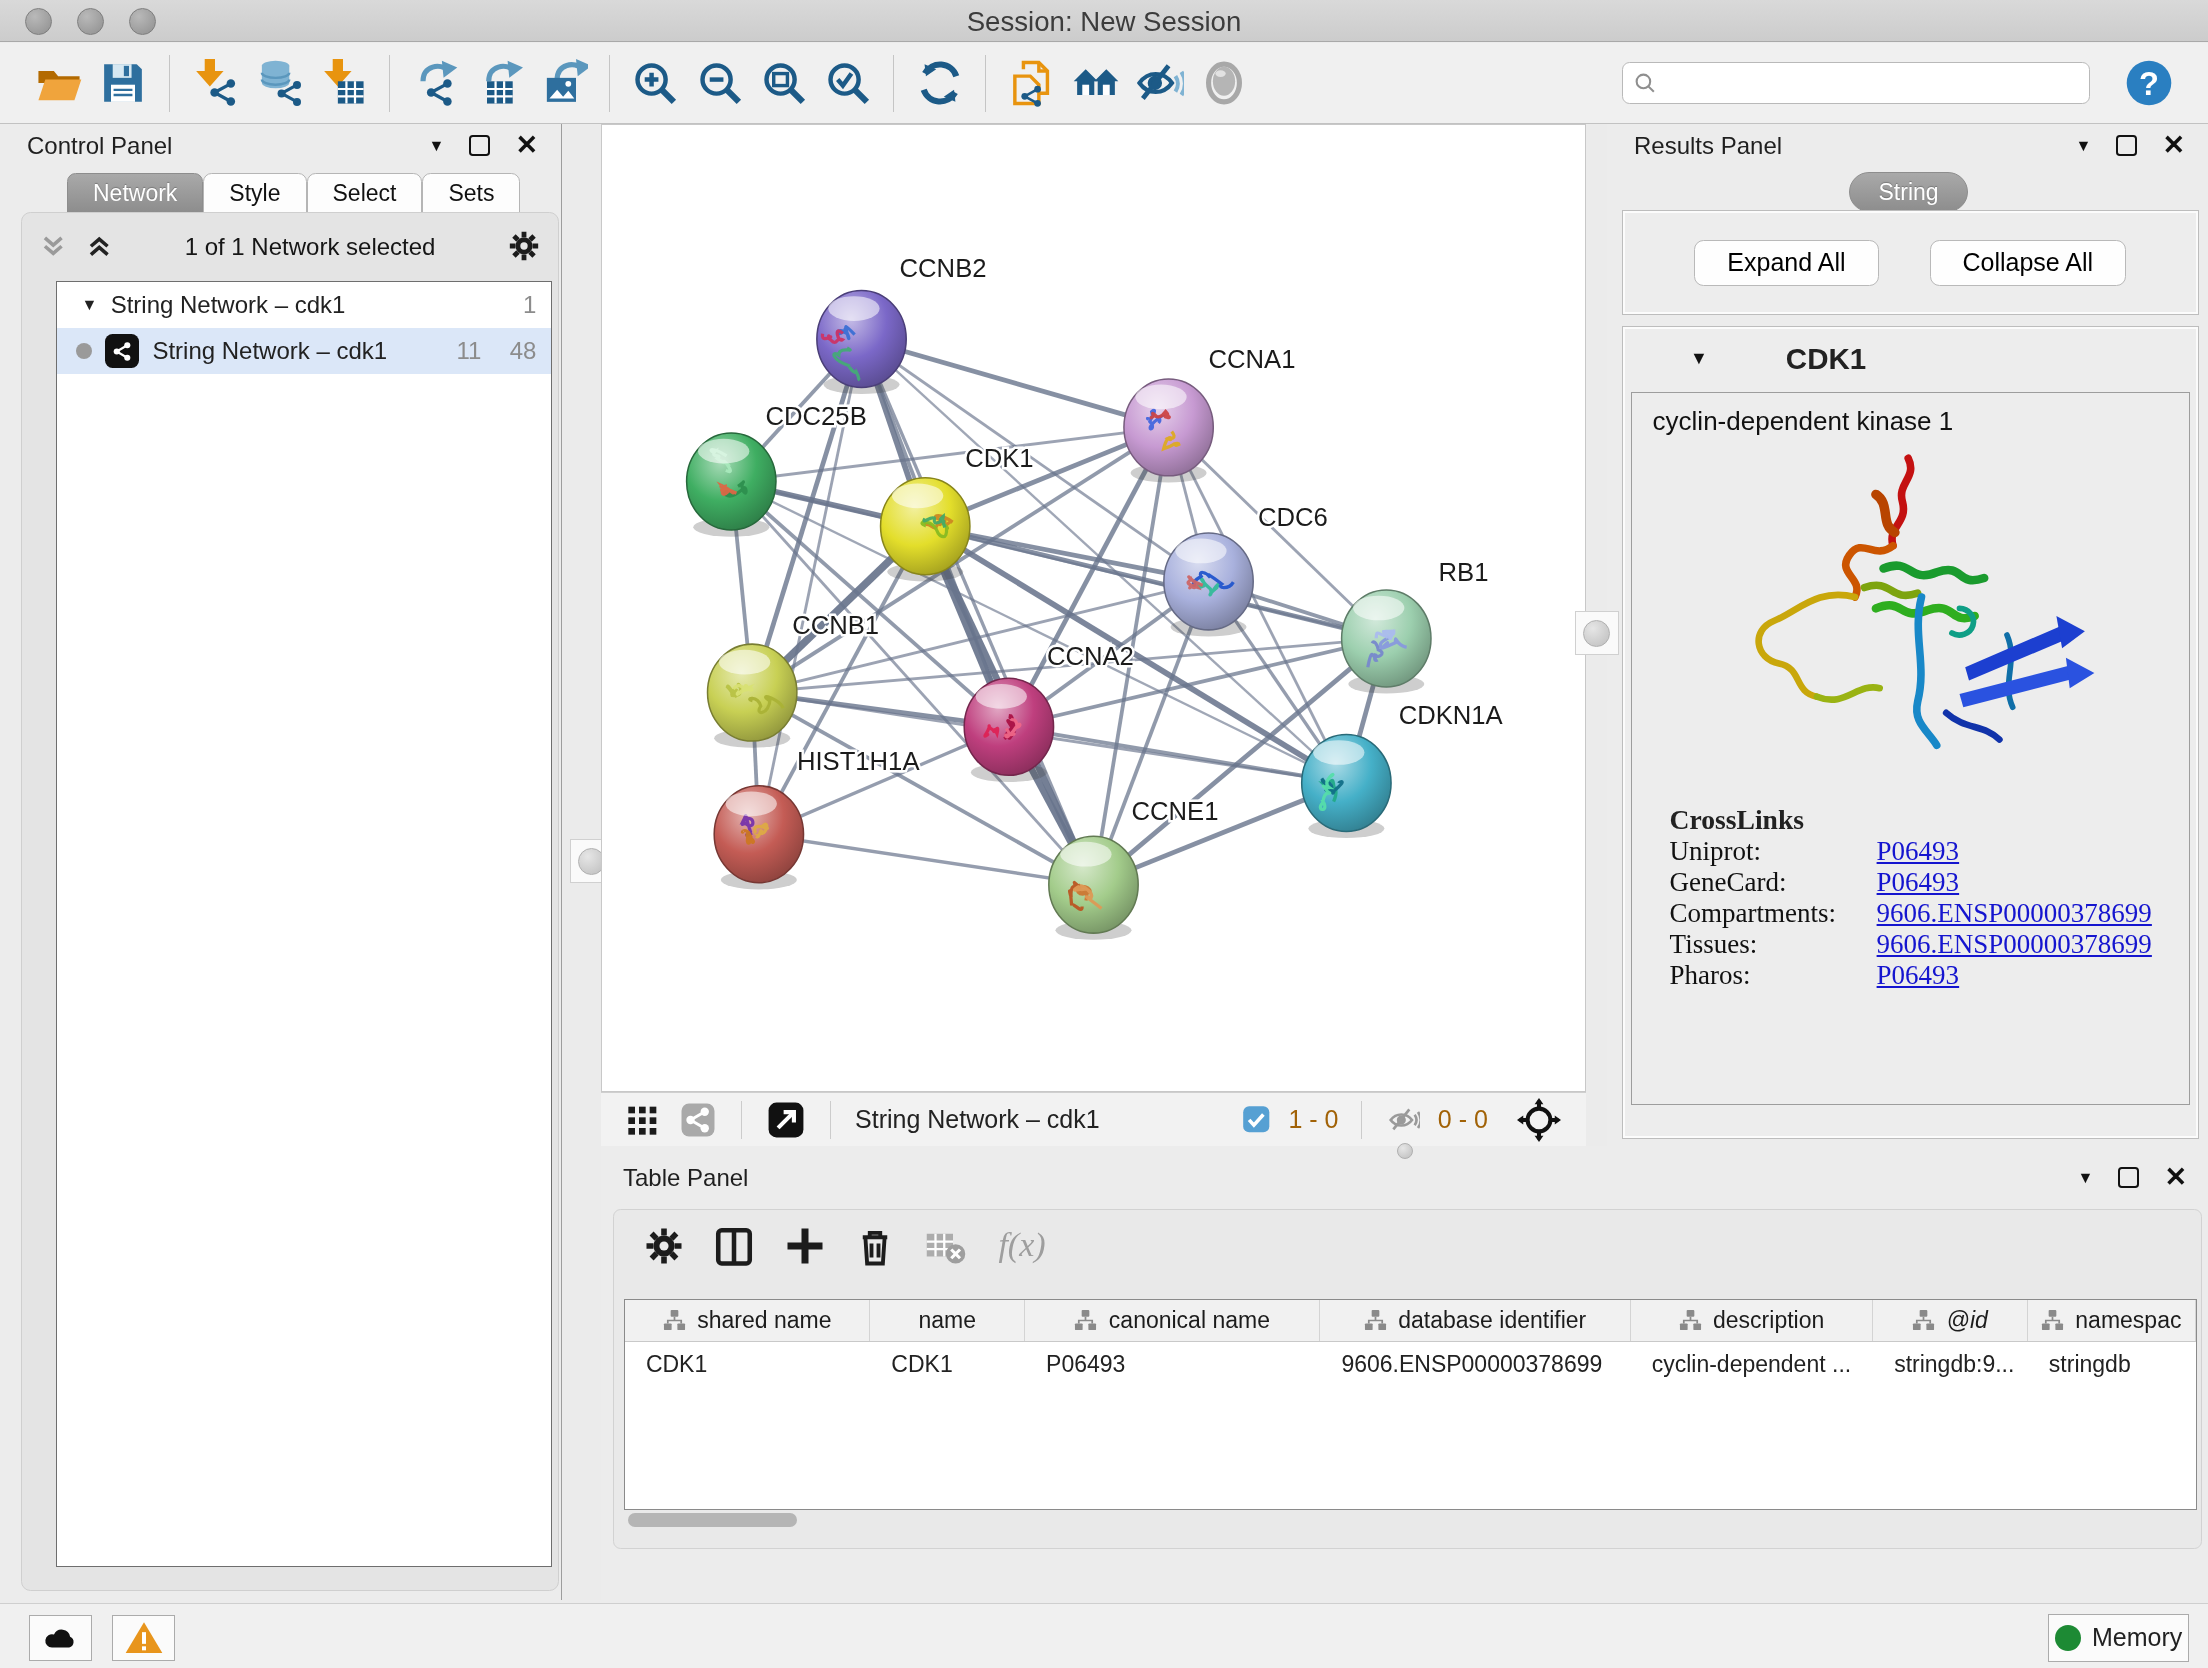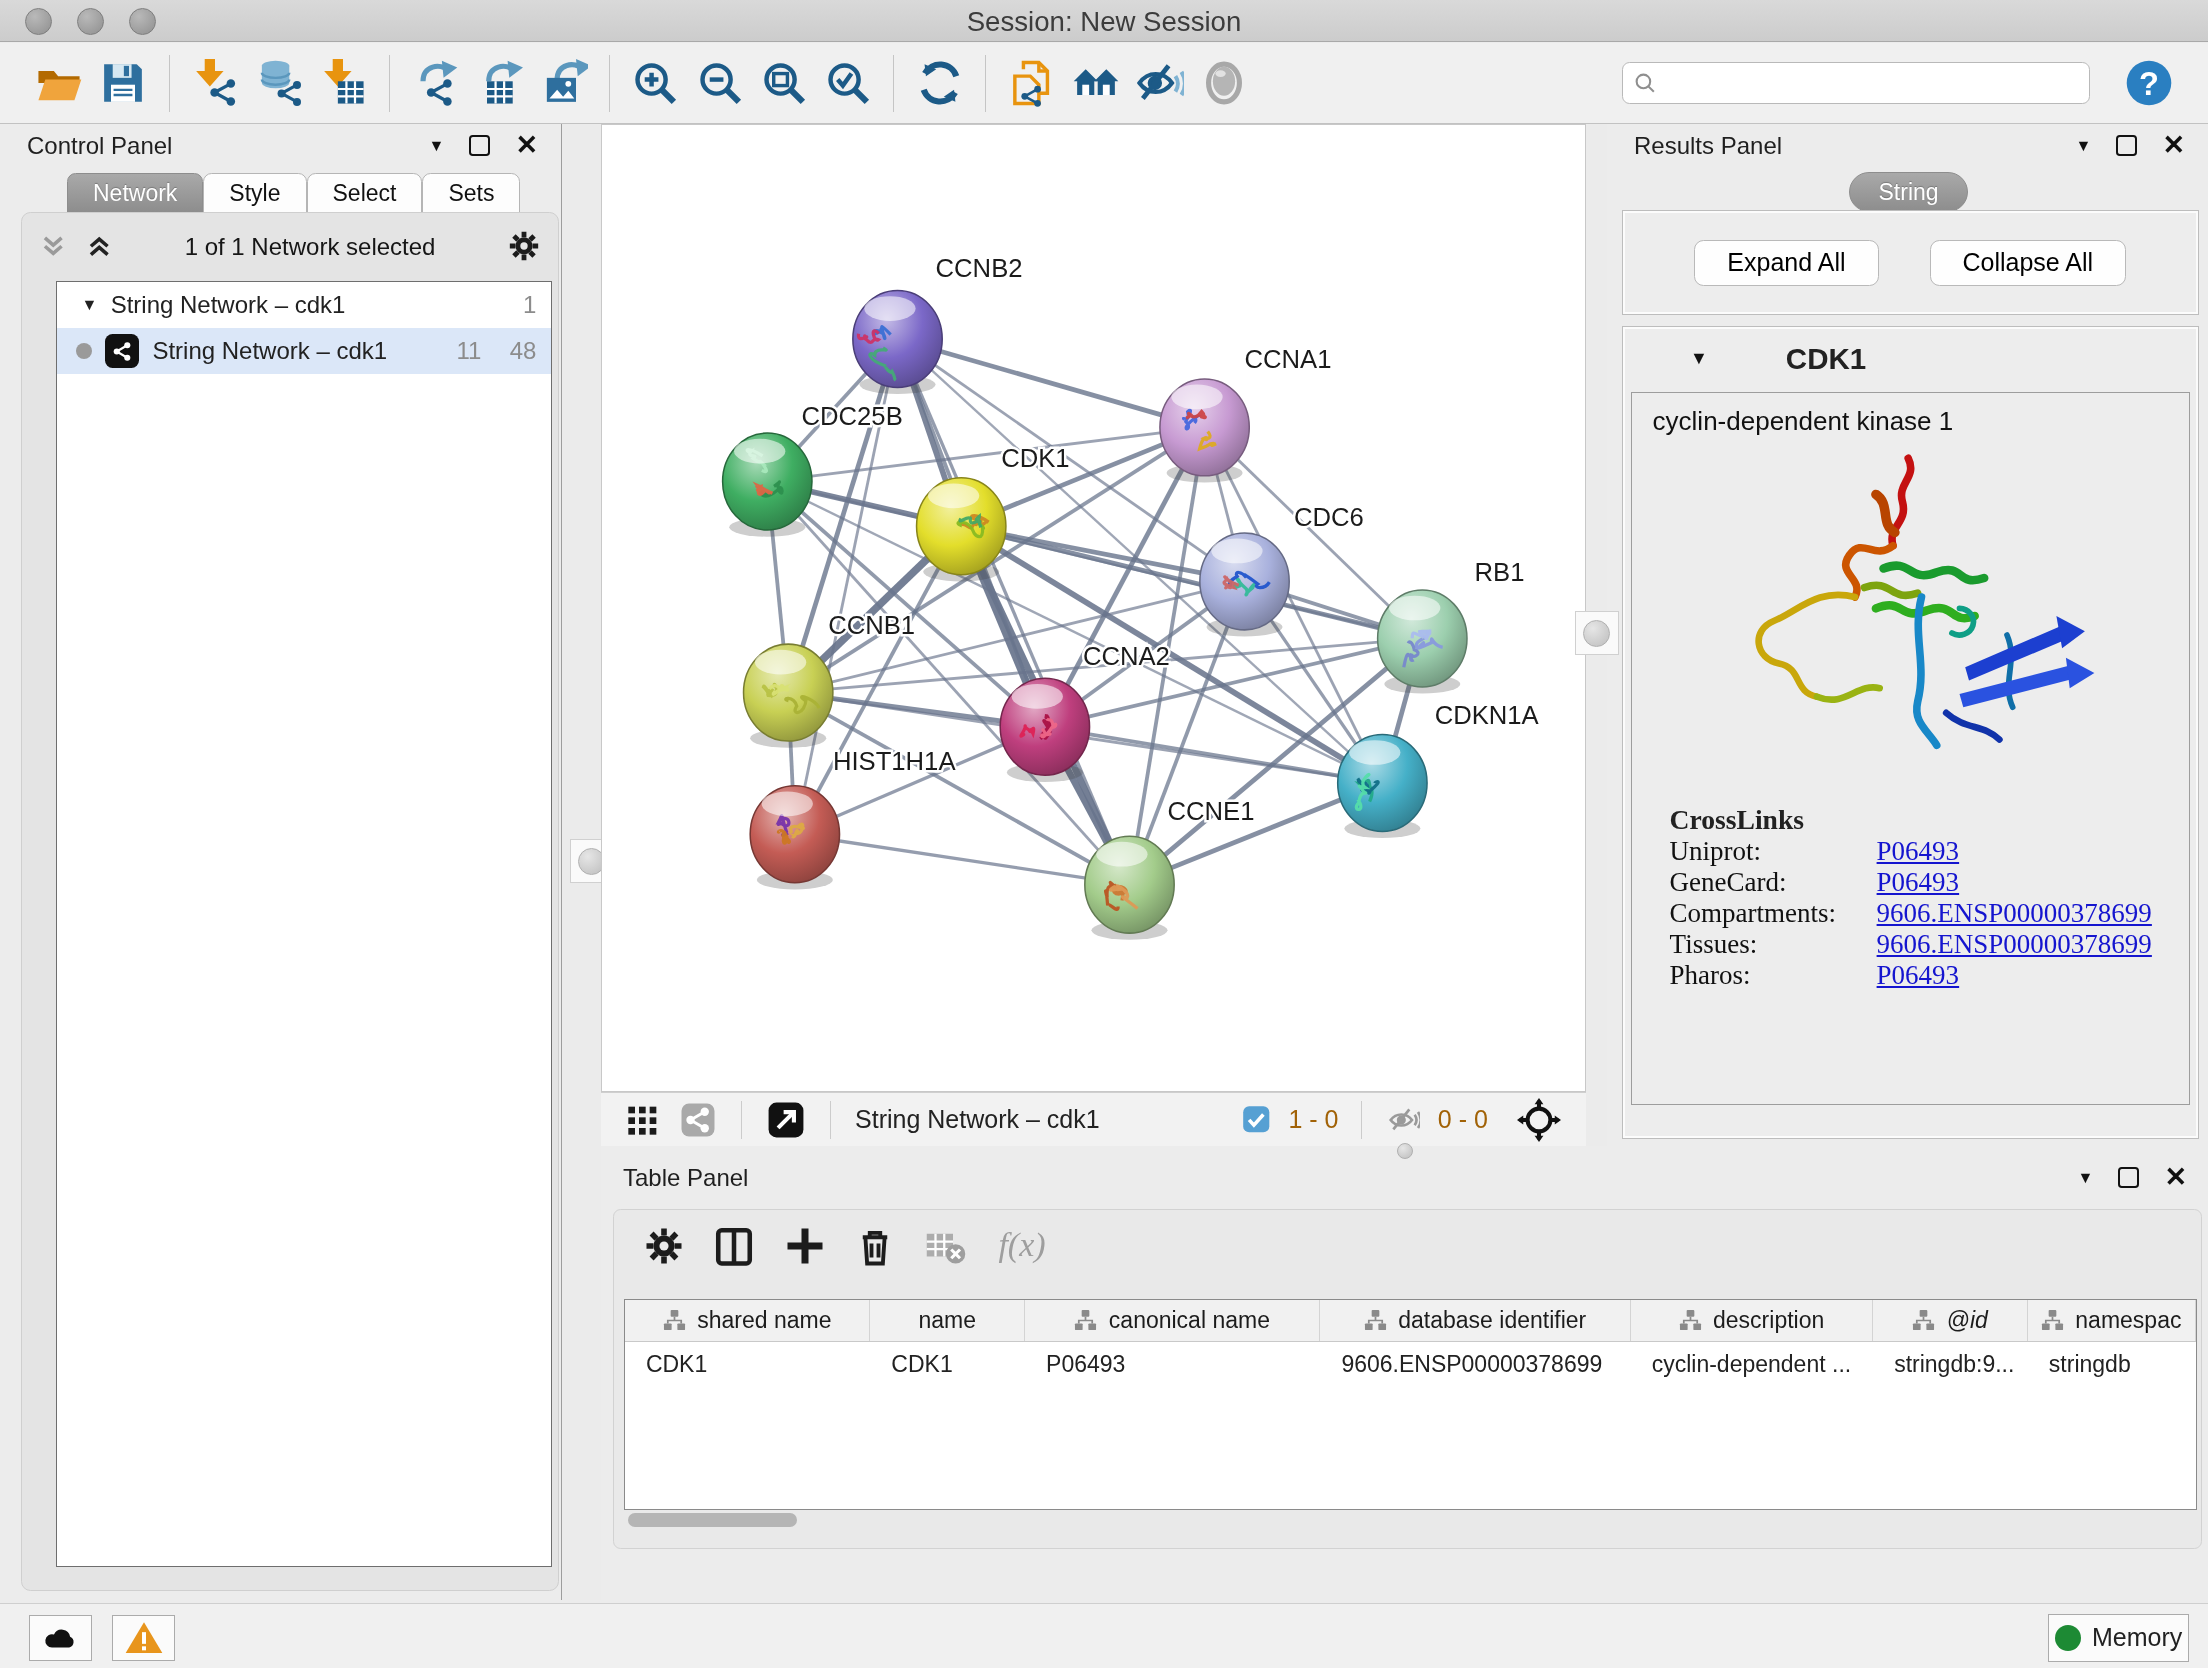--- a/index.html
+++ b/index.html
@@ -51,21 +51,21 @@
   .stringapp-ico{width:34px;height:34px;border-radius:7.6px;background:#111;display:flex;
     align-items:center;justify-content:center;margin-right:13.3px;}
   
   .v-split{position:absolute;top:124px;background:#ebebeb;}
   .handle-box{position:absolute;width:44px;height:44px;background:#fafafa;border:1px solid #d0d0d0;
     display:flex;align-items:center;justify-content:center;}
   .handle-dot{width:27px;height:27px;border-radius:50%;
     background:radial-gradient(circle at 35% 30%,#e6e6e6,#bdbdbd);border:1px solid #b0b0b0;}
   
   #network-area{position:absolute;left:601px;top:124px;width:985px;height:968px;background:#fff;
-    border:1px solid #c8c8c8;padding-left:36px;}
+    border:1px solid #c8c8c8;}
   #net-statusbar{position:absolute;left:601px;top:1092px;width:985px;height:54px;background:#f2f2f2;
     border-top:1px solid #cfcfcf;display:flex;align-items:center;padding:0 15px;}
   #net-statusbar .ns-sep{width:1px;height:38px;background:#cccccc;margin:0 15px;}
   #net-name{font-size:25px;color:#222;margin-left:9.5px;flex:1;}
   .ns-count{font-size:25px;color:#a16207;margin:0 7.6px;}
   
   #results-panel{position:absolute;left:1607px;top:124px;width:601px;height:1022px;}
   #rp-header{position:absolute;left:27px;right:23px;top:7.6px;display:flex;justify-content:space-between;align-items:center;}
   #rp-tab{position:absolute;left:242px;top:48px;height:40px;padding:0 28.5px;border-radius:20px;}
   #rp-box1{position:absolute;left:15px;right:9.5px;top:86px;height:105px;background:#ededed;

